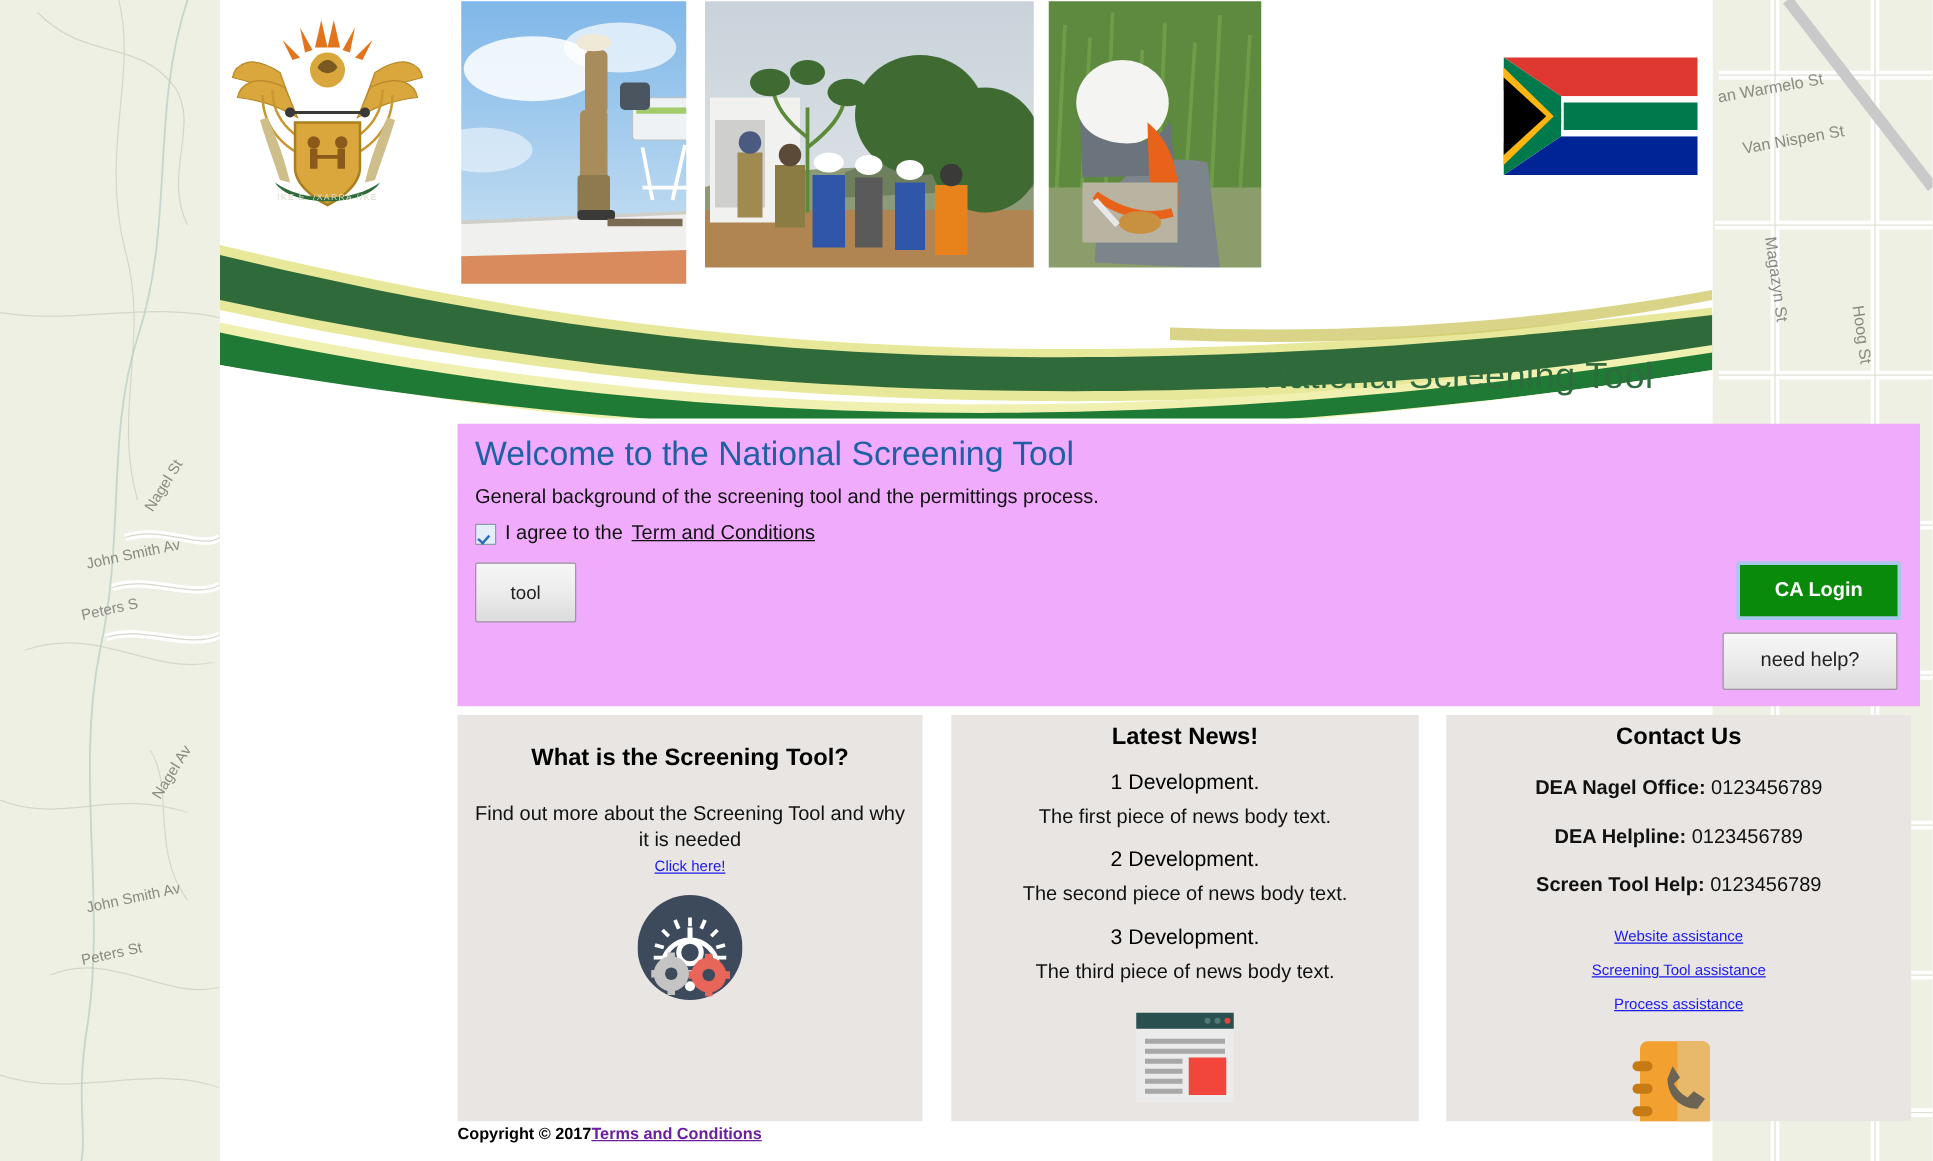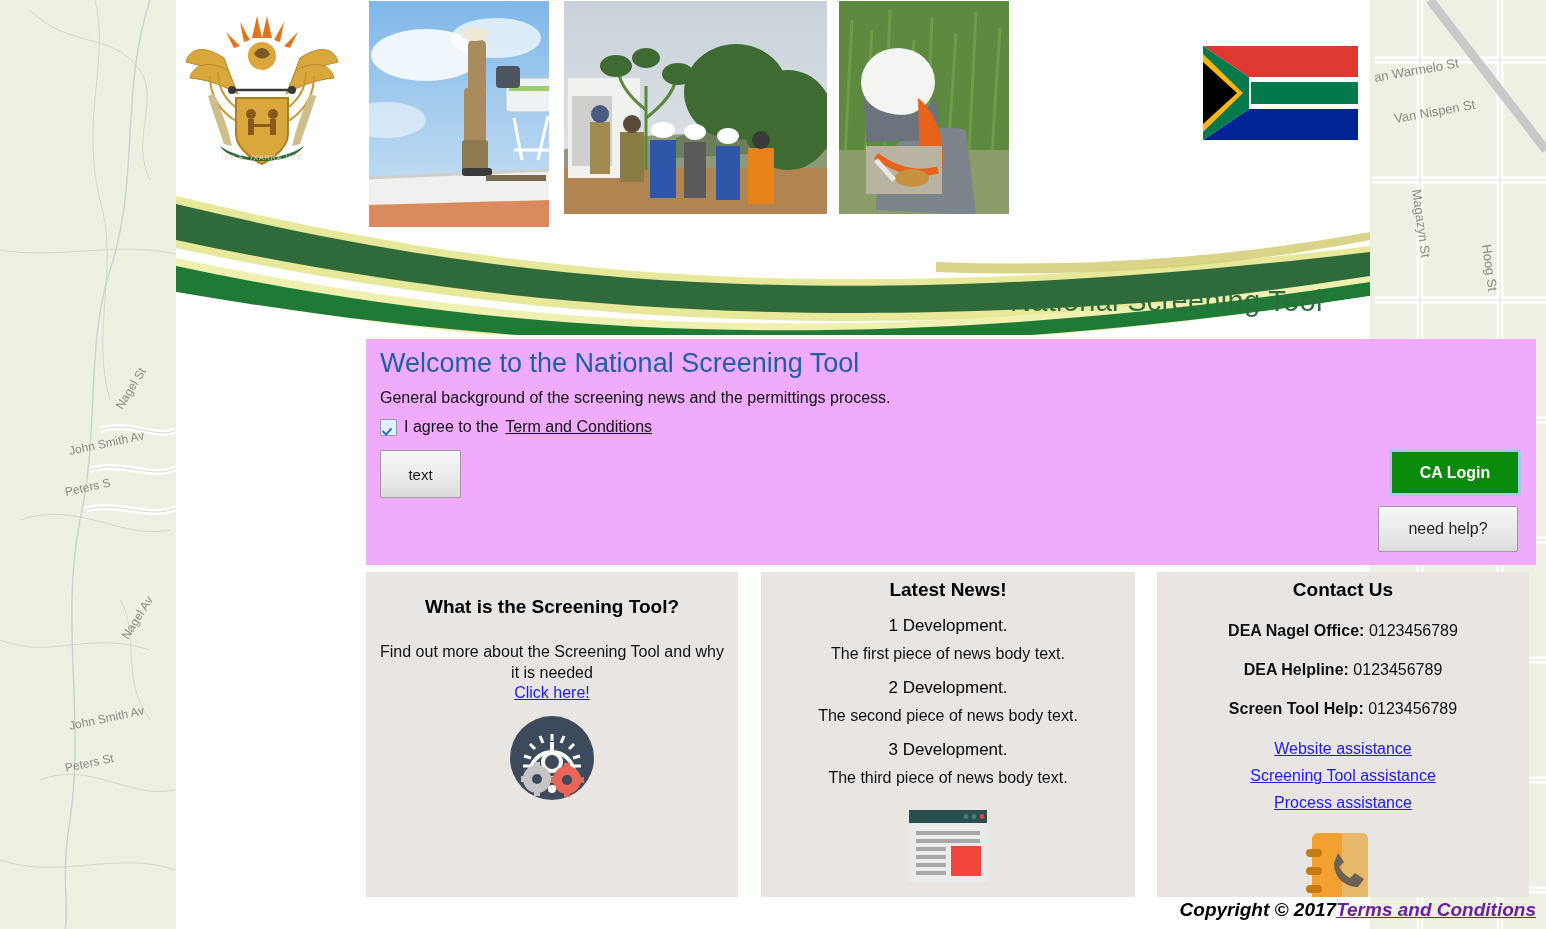--- a/index.html
+++ b/index.html
@@ -77,21 +77,21 @@
   .panel{
     position:absolute;top:572px;height:325px;background:#e9e5e2;
     text-align:center;overflow:hidden;
   }
   #panel-about{left:190px;width:372px;}
   #panel-news{left:585px;width:374px;}
   #panel-contact{left:981px;width:372px;}
 
   .panel h3{margin:0;font-size:19px;font-weight:bold;color:#000;}
   .panel p{margin:0;font-size:16px;color:#111;line-height:1.3;}
-  .panel .lnk{color:#1a1aee;text-decoration:underline;font-size:16px;cursor:pointer;display:inline-block;}
+  .panel .lnk{color:#1a1aee;text-decoration:underline;font-size:12px;cursor:pointer;display:inline-block;}
 
   #about-title{padding-top:24px;}
   #about-body{padding:0 12px;margin-top:24px !important;}
   #about-link-wrap{margin-top:0;}
   #about-icon{margin-top:14px;}
 
   #news-title{padding-top:7px;}
   .news-item{margin-top:15px;}
   .news-item .hd{font-size:17px;font-weight:normal;color:#000;}
   .news-item .bd{font-size:16px;color:#111;margin-top:9px;}
@@ -99,21 +99,21 @@
 
   #contact-title{padding-top:7px;}
   .contact-line{margin-top:21px;font-size:16px;color:#111;}
   .contact-line b{font-weight:bold;}
   #contact-links{margin-top:17px;line-height:1.7;}
   #contact-icon{margin-top:12px;}
 
   
   #footer{
     position:absolute;left:190px;top:899px;width:1170px;
-    text-align:right;font-size:19px;font-weight:bold;color:#000;font-style:italic;
+    text-align:left;font-size:13px;font-weight:bold;color:#000;
   }
   #footer a{color:#6b1f9e;text-decoration:underline;cursor:pointer;}
 </style>
 </head>
 <body>
 
 <div id="map-bg">
   <svg width="1546" height="929" viewBox="0 0 1546 929">
     <rect width="1546" height="929" fill="#eef0e4"></rect>
     <g stroke="#cfd3c3" stroke-width="1" fill="none" opacity=".85">
@@ -360,29 +360,29 @@
       <path d="M0 258 C340 330 700 352 1194 276 L1194 300 C700 378 340 356 0 288 Z" fill="#f0f0b0"></path>
       <path d="M0 266 C340 338 700 358 1194 282 L1194 296 C700 372 340 350 0 292 Z" fill="#1f7a35"></path>
       <path d="M0 292 C340 360 700 372 1194 296 L1194 335 L0 335 Z" fill="#ffffff"></path>
       <path d="M760 262 C920 268 1060 256 1194 232 L1194 240 C1060 266 920 278 760 272 Z" fill="#cfc96a" opacity=".8"></path>
     </svg>
     <div id="banner-title">National Screening Tool</div>
   </div>
 
   <div id="welcome">
     <div id="welcome-title">Welcome to the National Screening Tool</div>
-    <div id="welcome-sub">General background of the screening news and the permittings process.</div>
+    <div id="welcome-sub">General background of the screening tool and the permittings process.</div>
 
     <div id="agree-row">
       <span class="chk"></span>
       <span>I agree to the</span>
       <span id="tc-link">Term and Conditions</span>
     </div>
 
-    <button id="next-btn">text</button>
+    <button id="next-btn">tool</button>
     <button id="ca-login">CA Login</button>
     <button id="need-help">need help?</button>
   </div>
 
   <div class="panel" id="panel-about">
     <h3 id="about-title">What is the Screening Tool?</h3>
     <p id="about-body">Find out more about the Screening Tool and why it is needed</p>
     <div id="about-link-wrap">
       <span class="lnk">Click here!</span>
     </div>

